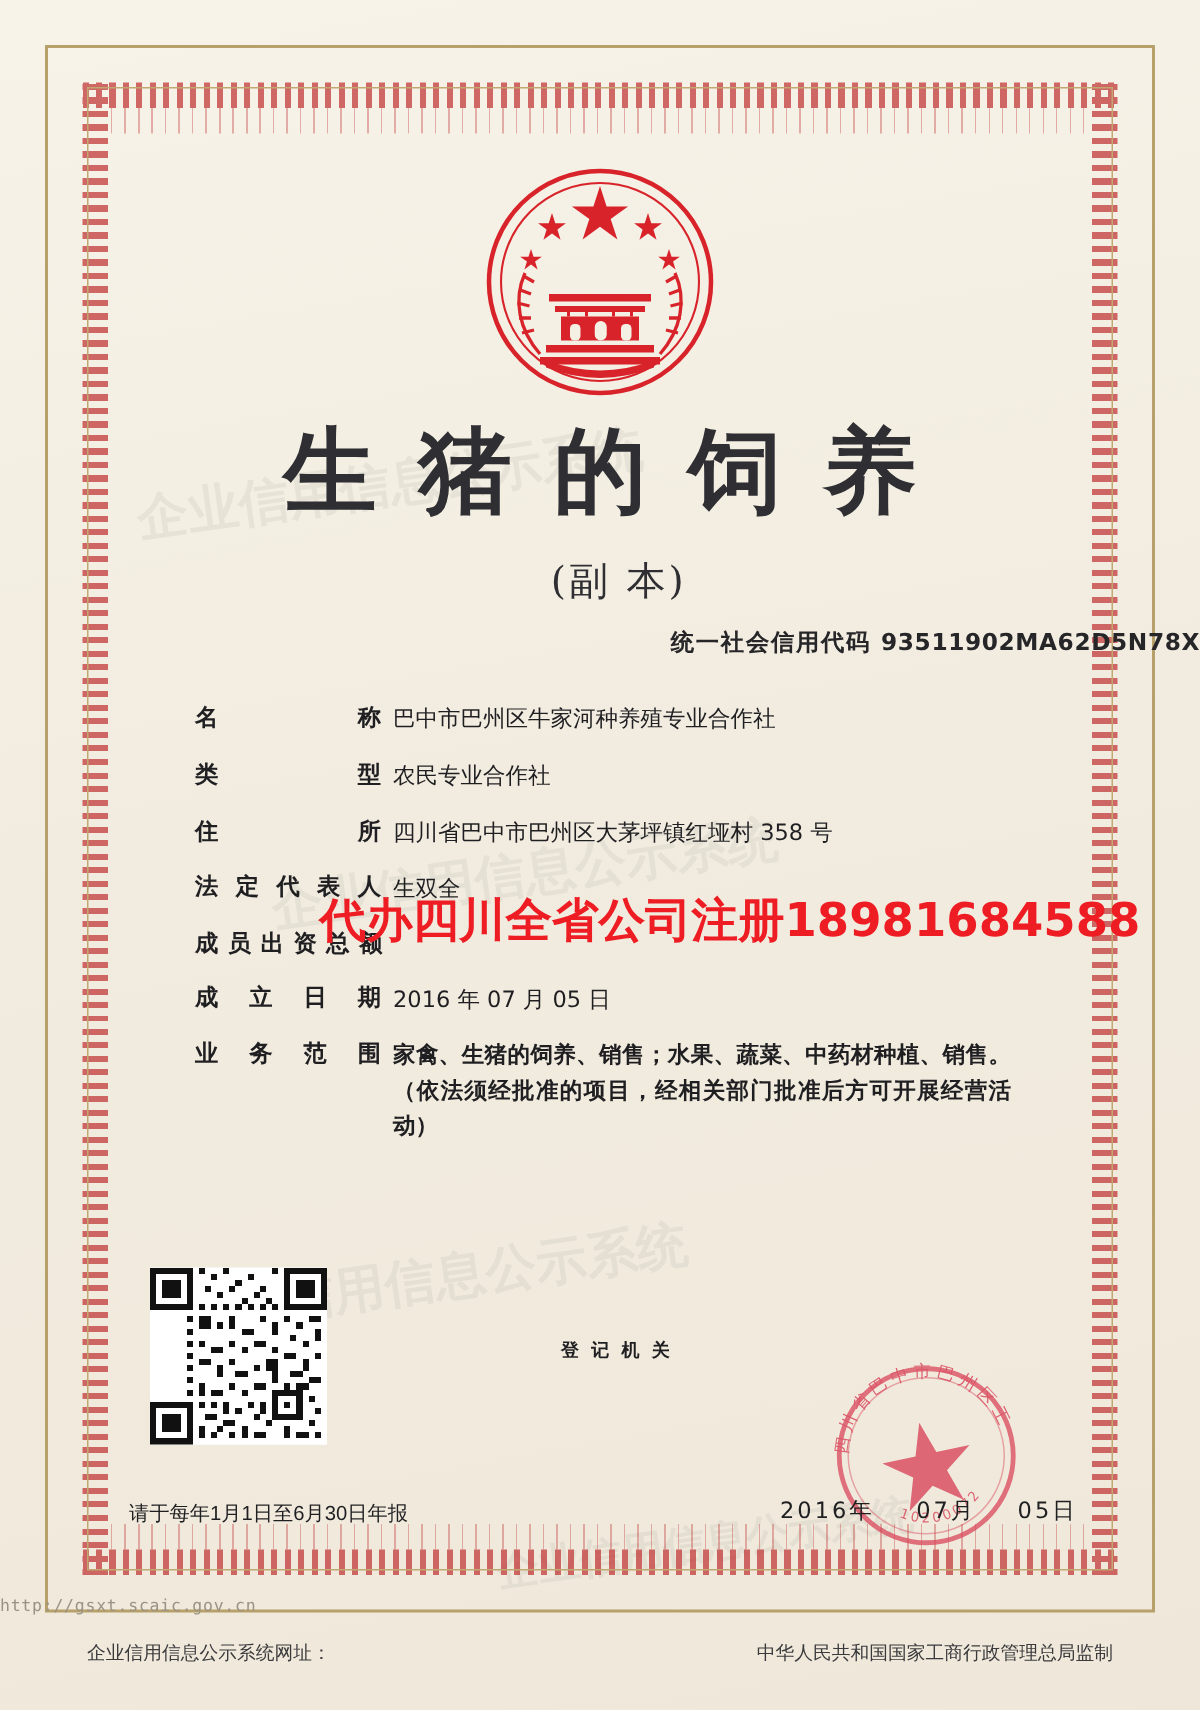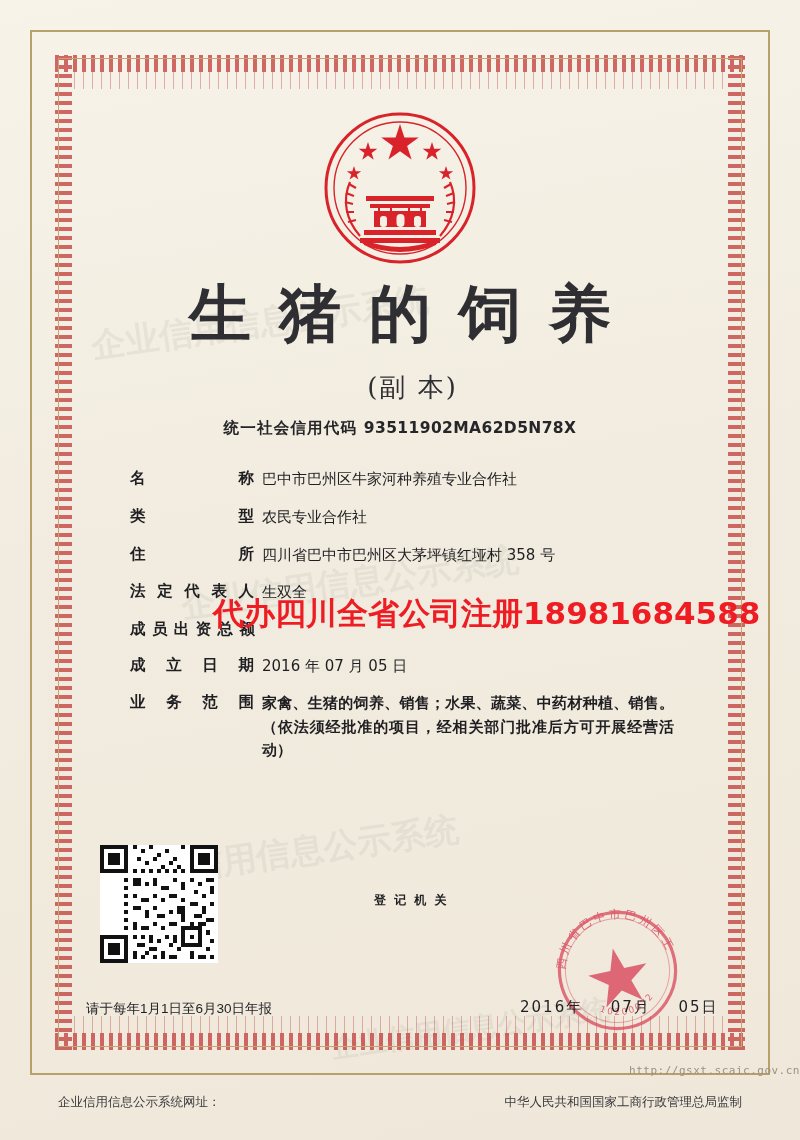--- a/index.html
+++ b/index.html
@@ -83,21 +83,21 @@
     text-align: center;
     font-family: "DejaVu Serif", "Liberation Serif", serif;
     font-size: 26px;
     color: #2f2f33;
     letter-spacing: 2px;
     margin-left: 25px;
   }
   .credit-code {
     position: absolute;
     left: 0; right: 0; top: 418px;
-    text-align: center;
+    text-align: right;
     font-size: 15.5px;
     color: #262629;
     letter-spacing: 1.2px;
     font-family: "DejaVu Serif", "Liberation Serif", serif;
     font-weight: bold;
   }
   .credit-code .num {
     font-family: "DejaVu Sans", "Liberation Sans", sans-serif;
     letter-spacing: .4px;
   }
@@ -187,21 +187,21 @@
     position: absolute;
     left: 86px; top: 1000px;
     font-size: 13.5px;
     color: #1f1f22;
     font-family: Liberation Sans, sans-serif;
   }
 
   .site-url {
     position: absolute;
     left: 0; right: 0; top: 1064px;
-    text-align: right;
+    text-align: left;
     font-family: "DejaVu Sans Mono", "Liberation Mono", monospace;
     font-size: 11px;
     color: #9a9283;
     letter-spacing: .5px;
   }
 
   .footer-left {
     position: absolute;
     left: 58px; top: 1094px;
     font-size: 12.5px;

